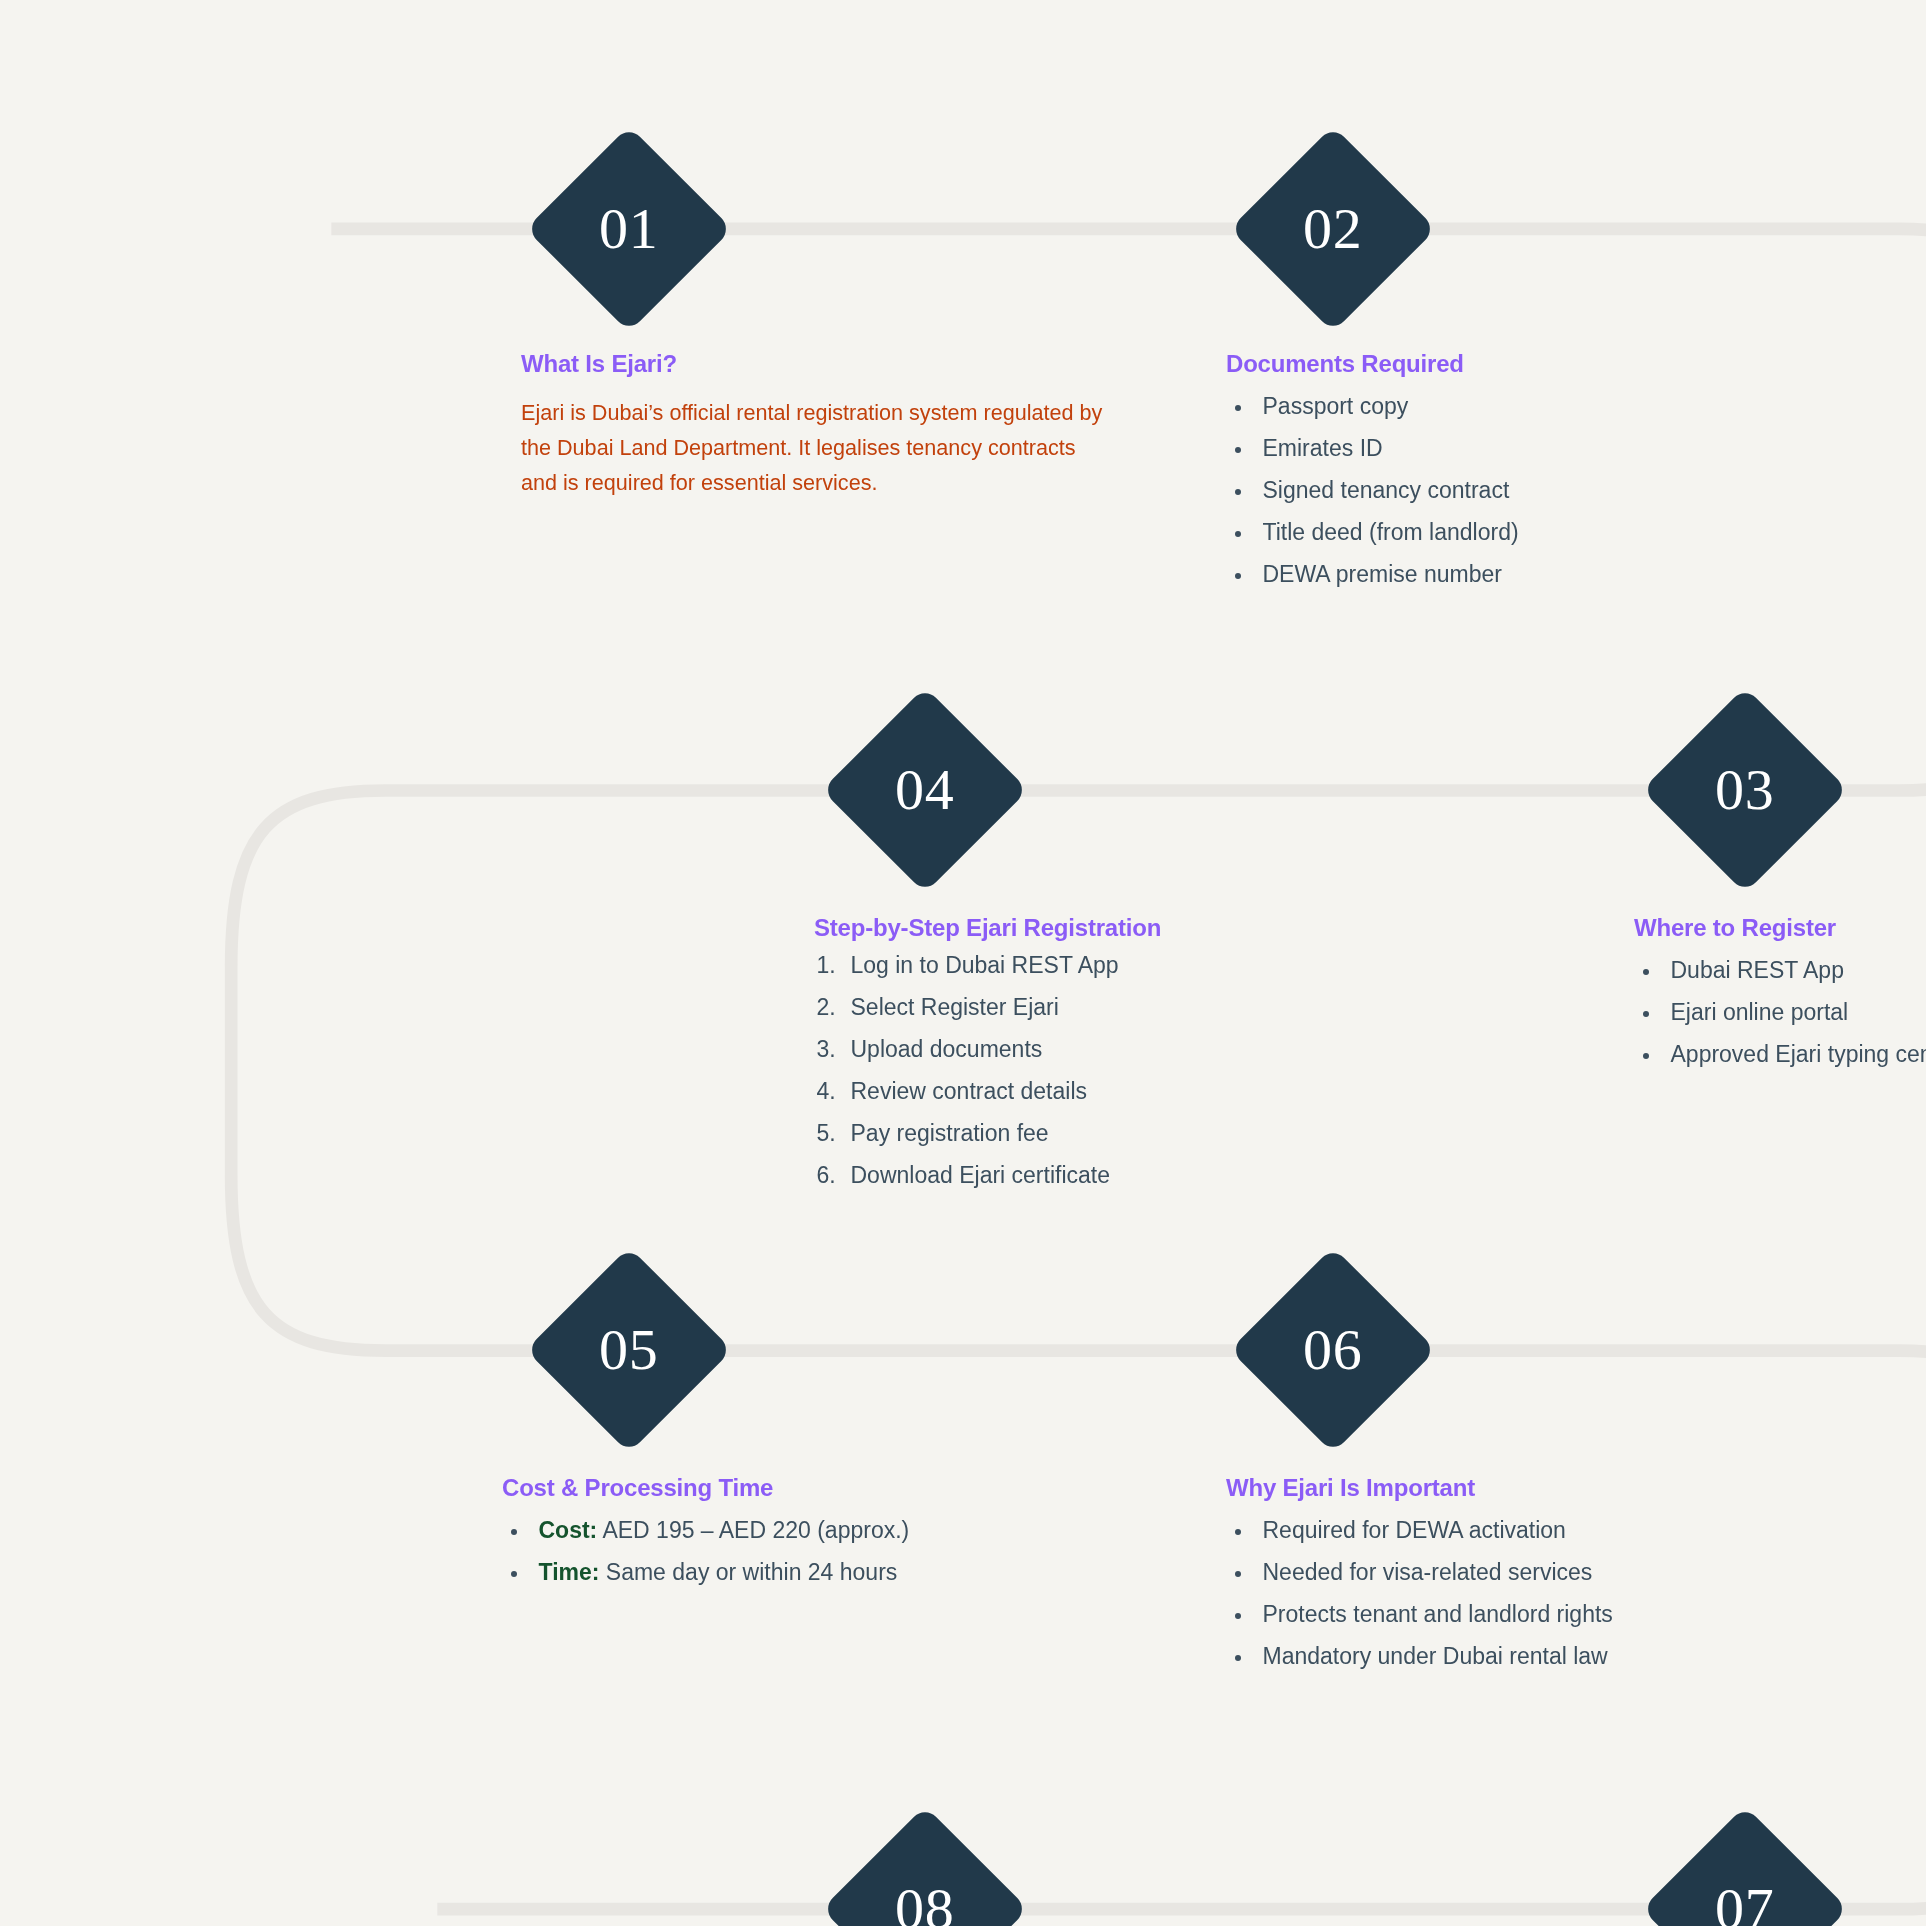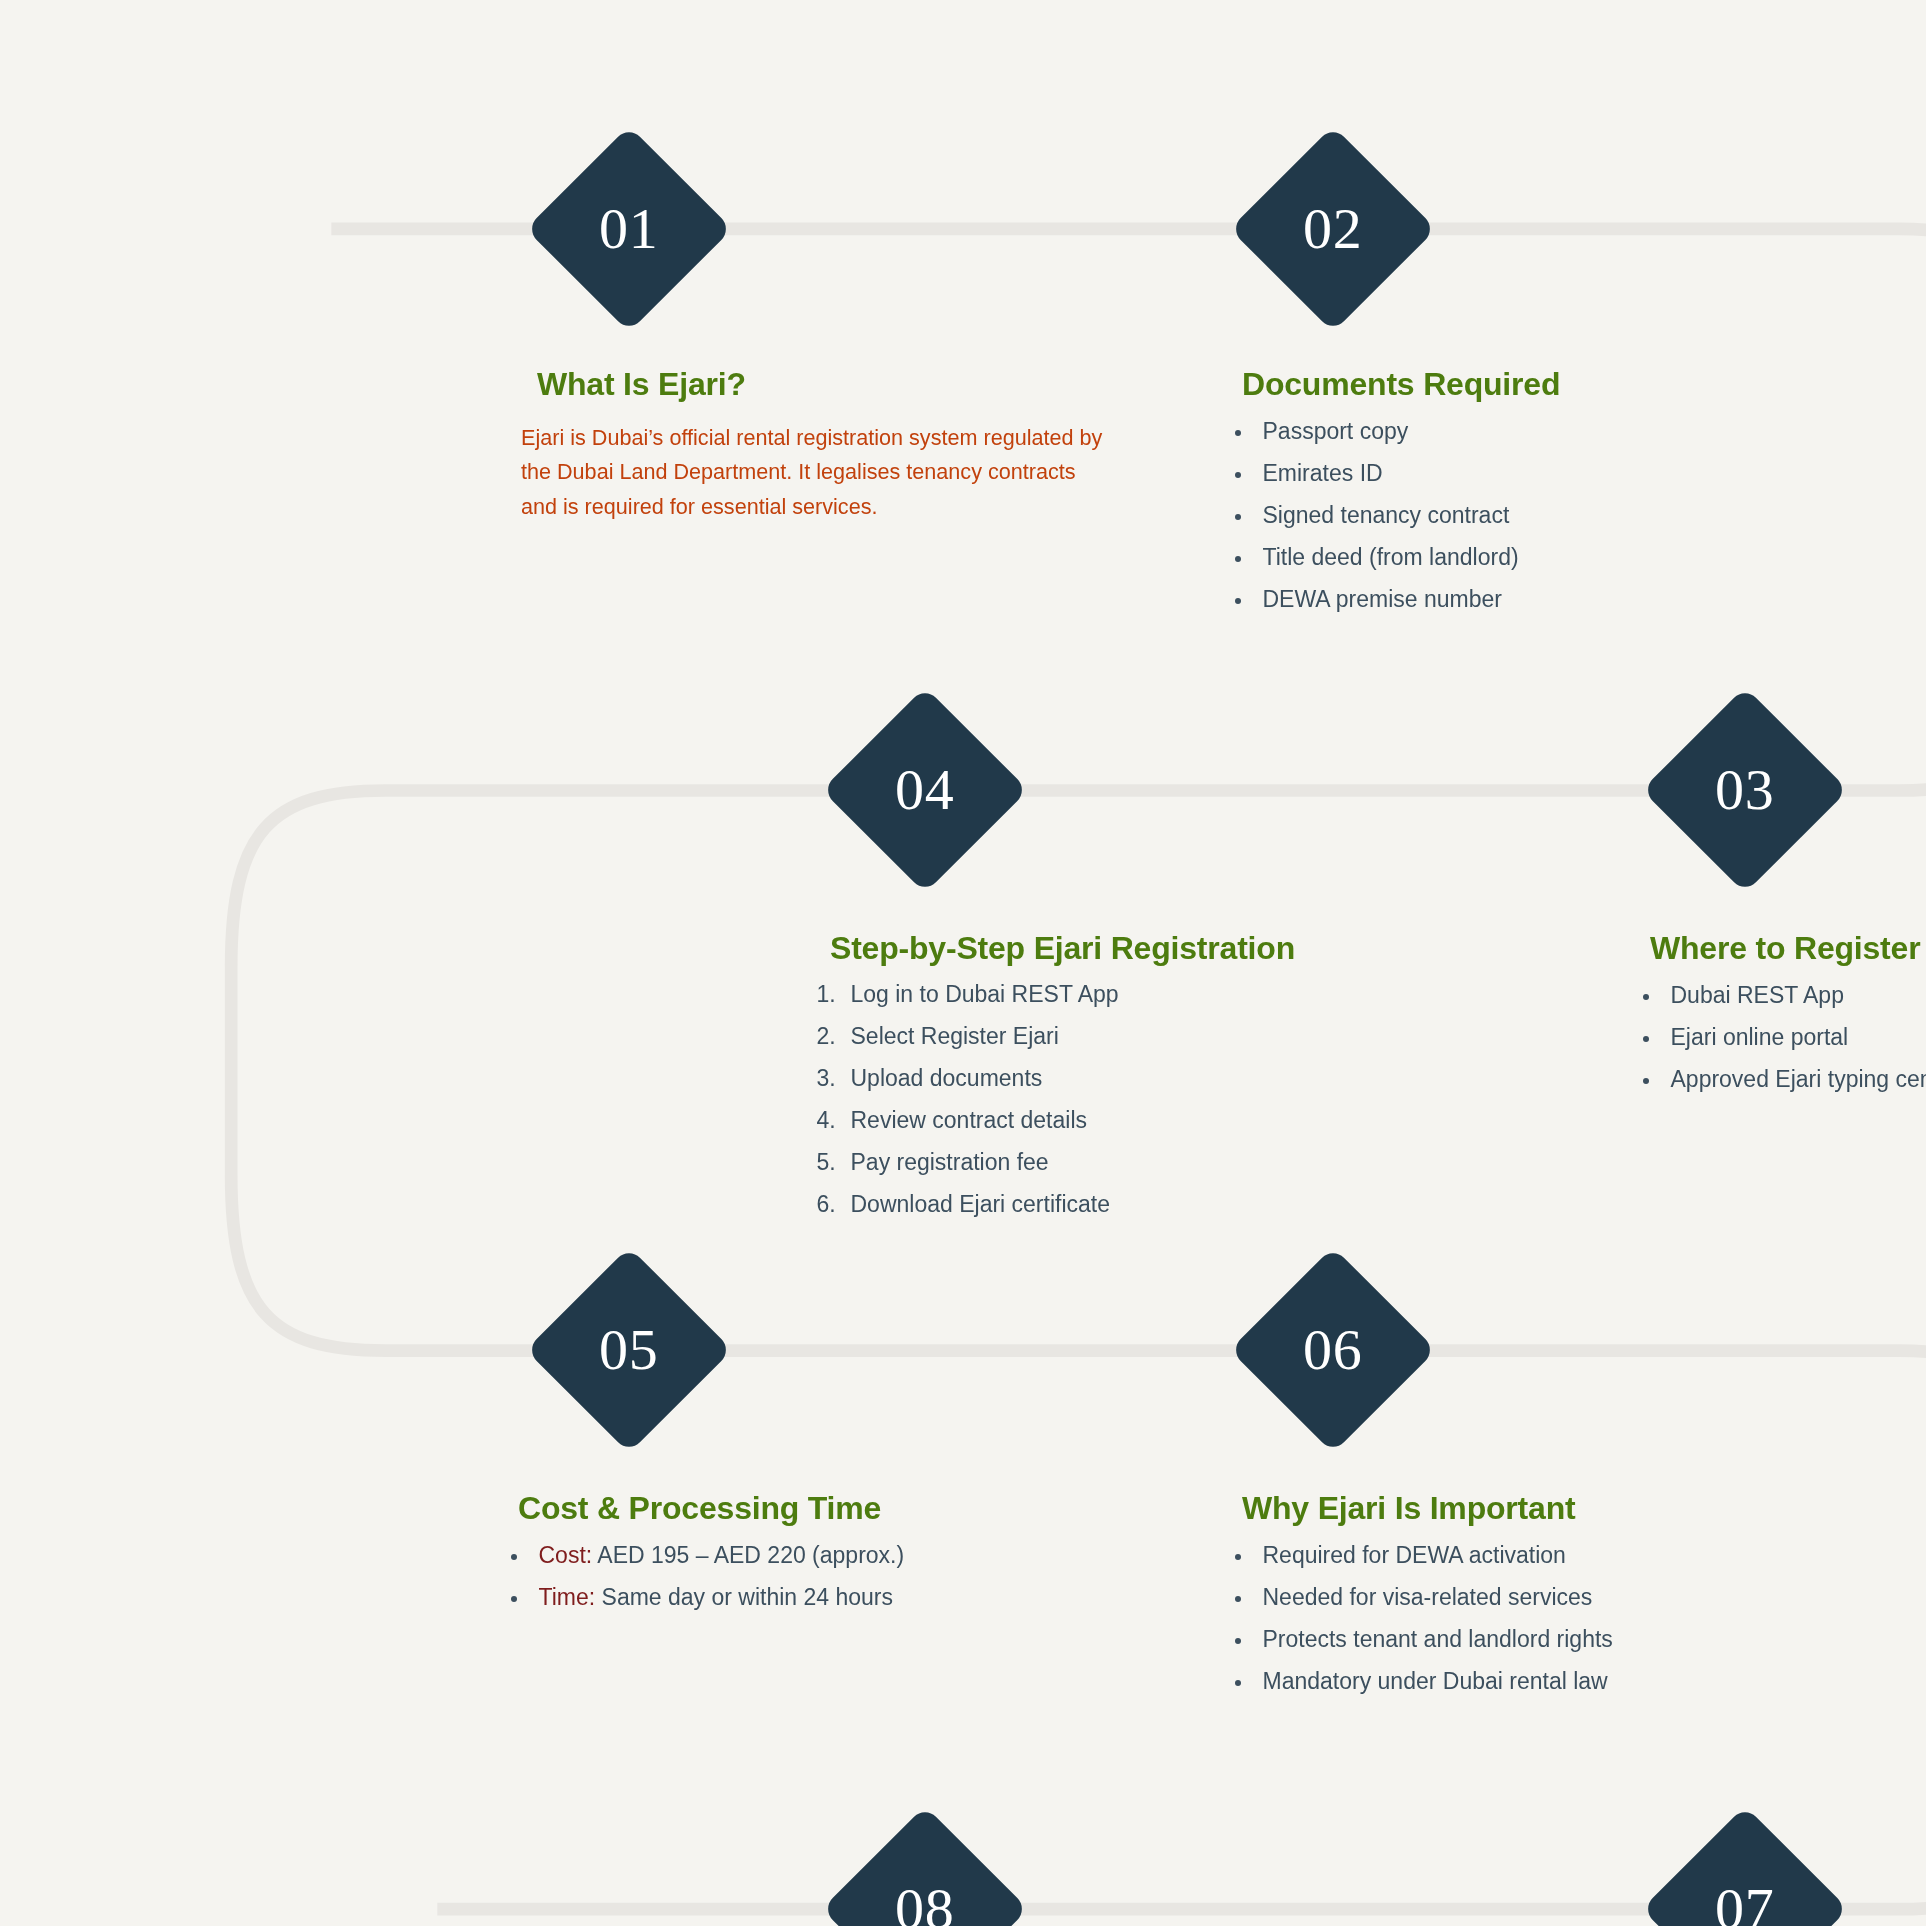--- a/index.html
+++ b/index.html
@@ -45,24 +45,24 @@
     letter-spacing: 0.8px;
     line-height: 1;
     white-space: nowrap;
   }
 
   
   .block {
     position: absolute;
   }
   .block h2 {
-    margin: 16px;
-    color: #4d7c0f;
+    margin: 0;
+    color: #8b5cf6;
     font-family: "Liberation Sans", sans-serif;
-    font-size: 32px;
+    font-size: 24px;
     font-weight: 700;
     letter-spacing: -0.2px;
     line-height: 1.12;
     white-space: nowrap;
   }
   .block .para {
     margin: 17.7px 0 0 0;
     color: #c2410c;
     font-size: 21.6px;
     font-weight: 400;
@@ -78,21 +78,21 @@
   }
   .block ul { list-style: disc; }
   .block ol { list-style: decimal; margin-top: 12px; }
   .block li {
     margin: 0 0 19px 0;
     padding-left: 8.5px;
   }
   .block li:last-child { margin-bottom: 0; }
   .block li::marker { font-size: 0.85em; }
   .block ol li::marker { font-size: 1em; }
-  .lbl { font-weight: 400; color: #7f1d1d; }
+  .lbl { font-weight: 700; color: #14532d; }
 </style>
 </head>
 <body>
 
 <div id="root">
 
   <svg id="connector-svg" viewBox="0 0 5941 6204" preserveAspectRatio="none" aria-hidden="true">
 
     <path d="M 860 594 L 4930 594 C 5210 594 5320 700 5320 1050 L 5320 1596 C 5320 1946 5210 2052 4930 2052 L 4700 2052" fill="none" stroke="#E8E6E2" stroke-width="33" stroke-linecap="butt"></path>
 

